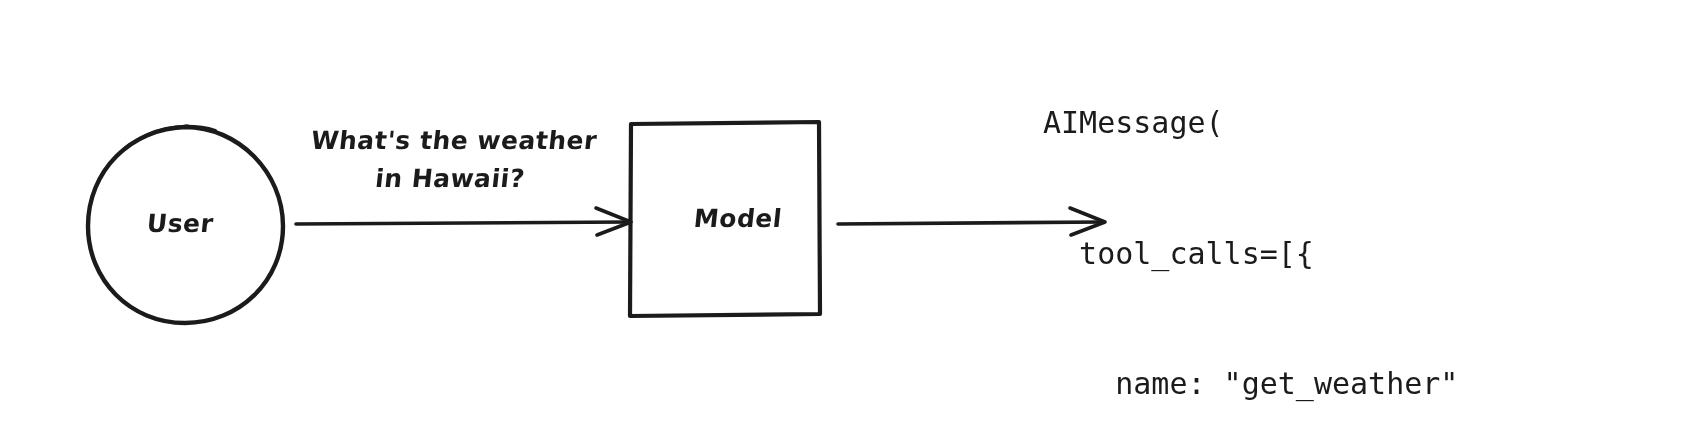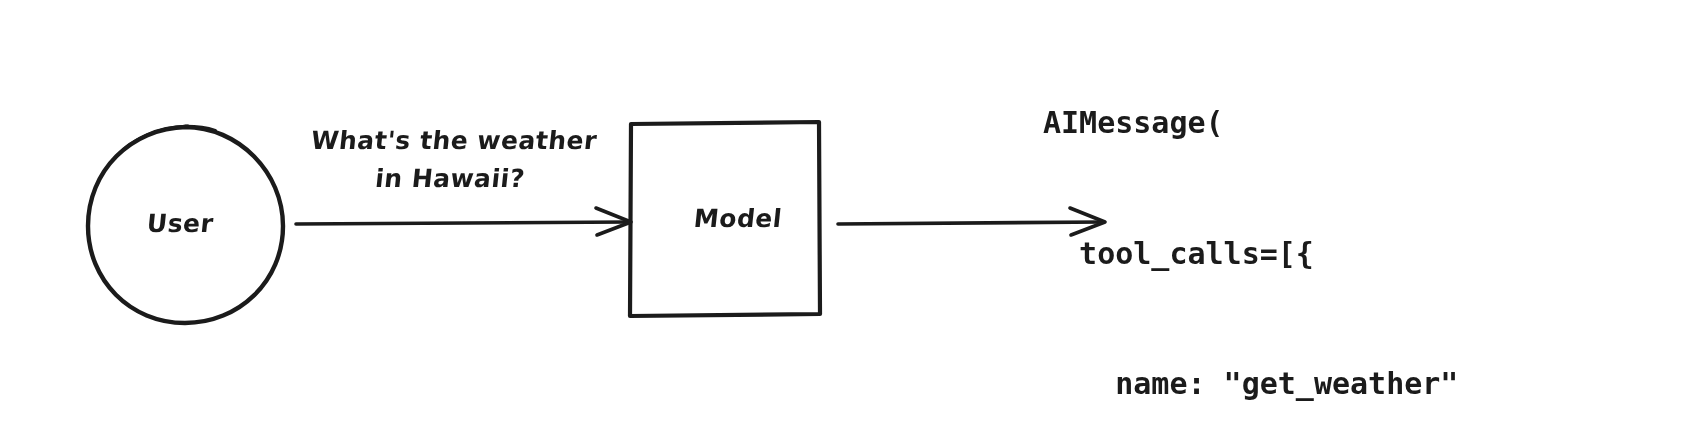--- a/index.html
+++ b/index.html
@@ -70,21 +70,20 @@
     font-size: 30px;
     line-height: 43.5px;
     color: #1b1b1b;
     white-space: pre;
     font-weight: 500;
     letter-spacing: 0px;
   }
   #code-block .code-line {
     display: block;
     white-space: pre;
-    font-weight: bold;
   }
 </style>
 </head>
 <body>
 
 <div id="canvas">
 
   <svg id="sketch" viewBox="0 0 1684 432">
 
     <g>

